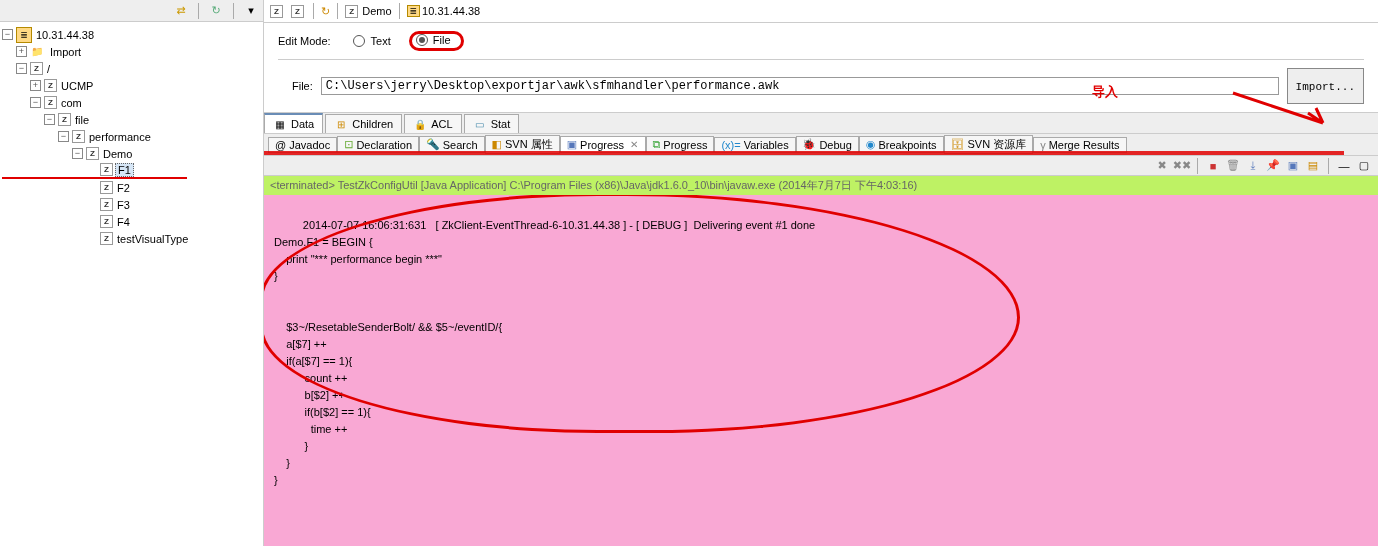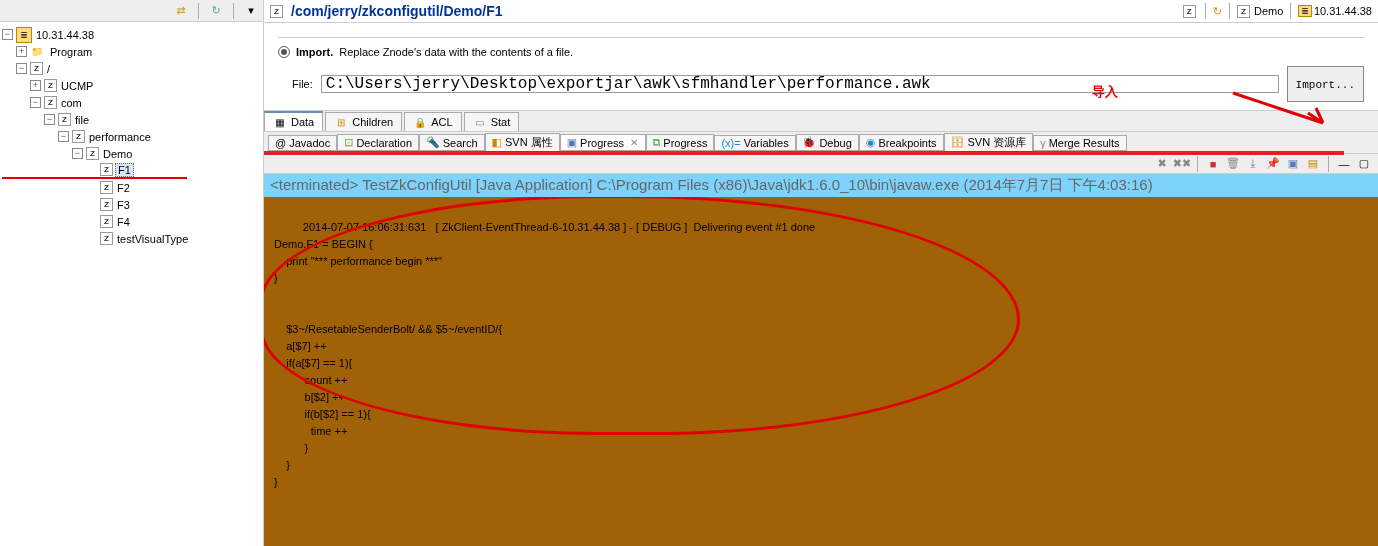--- a/index.html
+++ b/index.html
@@ -22,37 +22,37 @@
 .head-icons { display: flex; gap: 4px; align-items: center; }
 .head-icons span { display: inline-flex; align-items: center; gap: 2px; }
 .gold-box { background: #ffd984; border: 1px solid #b58a00; padding: 0 2px; font-size: 9px; }
 .editor-body { padding: 8px 14px; background: #fff; position: relative; }
 .row { display: flex; align-items: center; margin-bottom: 8px; gap: 6px; font-family: "Courier New", monospace; font-size: 12px; }
 .radio { width: 12px; height: 12px; border-radius: 50%; border: 1px solid #555; display: inline-flex; align-items: center; justify-content: center; }
 .radio.checked::after { content: ""; width: 6px; height: 6px; background: #555; border-radius: 50%; }
 .circled-red { border: 3px solid #e00000; border-radius: 16px; padding: 0 10px 2px 4px; display: inline-flex; align-items: center; gap: 5px; }
 .section-divider { border-top: 1px solid #ccc; margin: 6px 0 8px; }
 .file-row { display: flex; align-items: center; gap: 8px; font-family: "Courier New", monospace; font-size: 12px; }
-.file-input { flex: 1; border: 1px solid #999; height: 18px; font-family: "Courier New", monospace; font-size: 16px; padding: 0 4px; }
+.file-input { flex: 1; border: 1px solid #999; height: 18px; font-family: "Courier New", monospace; font-size: 12px; padding: 0 4px; }
 .import-btn { height: 36px; padding: 12px 8px; background: #eee; border: 1px solid #888; font-size: 11px; cursor: pointer; font-family: "Courier New", monospace; }
 .red-scribble { position: absolute; height: 4px; background: #e00000; opacity: 0.85; }
 .red-text { color: #e00000; font-size: 13px; font-weight: bold; position: absolute; font-family: "Microsoft YaHei", sans-serif; }
 .red-arrow { position: absolute; }
 .tabs-row { display: flex; background: #eee; border-top: 1px solid #ccc; border-bottom: 1px solid #ccc; height: 22px; align-items: flex-end; }
 .tab { border: 1px solid #aaa; border-bottom: none; padding: 2px 8px; background: #f6f6f6; margin-right: 2px; display: inline-flex; align-items: center; gap: 4px; font-size: 11px; cursor: pointer; }
 .tab.active { background: #fff; border-top: 2px solid #6a8db6; }
 .tab .mini-icon { width: 14px; height: 14px; display: inline-flex; align-items: center; justify-content: center; font-size: 10px; }
 .views-row { display: flex; background: #eee; border-bottom: 1px solid #ccc; height: 22px; align-items: center; padding-left: 4px; gap: 0; flex-wrap: nowrap; }
 .view-tab { border: 1px solid #aaa; padding: 1px 6px; background: #f6f6f6; display: inline-flex; align-items: center; gap: 3px; font-size: 11px; cursor: pointer; white-space: nowrap; }
 .view-tab.active { background: #fff; }
 .x-close { color: #888; margin-left: 3px; font-size: 10px; }
 .console-tools { height: 20px; background: #eee; border-bottom: 1px solid #ccc; display: flex; justify-content: flex-end; align-items: center; padding: 0 6px; gap: 4px; }
 .console-tools .tool-icon { width: 16px; height: 16px; display: inline-flex; align-items: center; justify-content: center; cursor: pointer; }
-.terminated-line { padding: 2px 6px; color: #666; font-size: 15px; background: #7dd3fc; }
-.console-out { position: relative; background: #a16207; padding: 6px 10px; font-family: "Courier New", monospace; font-size: 12px; line-height: 16px; white-space: pre; flex: 1; overflow: hidden; }
+.terminated-line { padding: 2px 6px; color: #666; font-size: 11px; background: #bef264; }
+.console-out { position: relative; background: #f9a8d4; padding: 6px 10px; font-family: "Courier New", monospace; font-size: 12px; line-height: 16px; white-space: pre; flex: 1; overflow: hidden; }
 .red-circle-console { position: absolute; border: 3px solid #e00000; border-radius: 60% 70% 65% 60%; pointer-events: none; }
 .sep { width: 1px; height: 16px; background: #aaa; margin: 0 3px; }
 </style>
 </head>
 <body>
 
 <div class="left-panel">
   <div class="toolbar-top">
     <span class="icon" style="color:#c90">⇄</span>
     <span class="sep"></span>
@@ -63,21 +63,21 @@
   <div class="tree">
     <div class="tree-node">
       <span class="tree-toggle">−</span>
       <span class="tree-icon gold-box">≣</span>
       <span class="tree-label">10.31.44.38</span>
     </div>
     <div class="tree-node">
       <span class="tree-spacer"></span>
       <span class="tree-toggle">+</span>
       <span class="tree-icon">📁</span>
-      <span class="tree-label">Program</span>
+      <span class="tree-label">Import</span>
     </div>
     <div class="tree-node">
       <span class="tree-spacer"></span>
       <span class="tree-toggle">−</span>
       <span class="tree-icon z-icon">Z</span>
       <span class="tree-label">/</span>
     </div>
     <div class="tree-node">
       <span class="tree-spacer"></span>
         <span class="tree-spacer"></span>
@@ -173,47 +173,52 @@
         <span class="tree-spacer"></span>
       <span class="tree-icon z-icon">Z</span>
       <span class="tree-label">testVisualType</span>
     </div>
   </div>
 </div>
 
 <div class="right-panel">
   <div class="editor-head">
     <span class="tree-icon z-icon">Z</span>
-    <span class="path">/com/jerry/zkconfigutil/Demo/F1</span>
     <div class="head-icons">
       <span class="tree-icon z-icon">Z</span>
       <span class="sep"></span>
       <span style="color:#c80">↻</span>
       <span class="sep"></span>
       <span>
           <span class="tree-icon z-icon">Z</span>
           <span>Demo</span>
         </span>
       <span class="sep"></span>
       <span>
           <span class="gold-box">≣</span> 
           <span>10.31.44.38</span>
         </span>
     </div>
   </div>
 
   <div class="editor-body">
+    <div class="row">
+      <span>Edit Mode:</span>
+      <span style="width:10px"></span>
+      <span class="radio"></span>
+      <span>Text</span>
+      <span style="width:6px"></span>
+      <span class="circled-red">
+        <span class="radio checked"></span>
+        <span>File</span>
+      </span>
+    </div>
 
     <div class="section-divider"></div>
 
-    <div class="row">
-      <span class="radio checked"></span>
-      <b>Import.</b>
-      <span>Replace Znode's data with the contents of a file.</span>
-    </div>
 
     <div class="file-row" style="margin-left:14px">
       <span>File:</span>
       <input class="file-input" value="C:\Users\jerry\Desktop\exportjar\awk\sfmhandler\performance.awk" style="">
       <button class="import-btn">Import...</button>
     </div>
 
     <div class="red-scribble" style="left:0;top:128px;width:1080px"></div>
     <div class="red-text" style="right:260px;top:60px">导入</div>
     <svg class="red-arrow" style="right:40px;top:65px" width="110" height="45">

